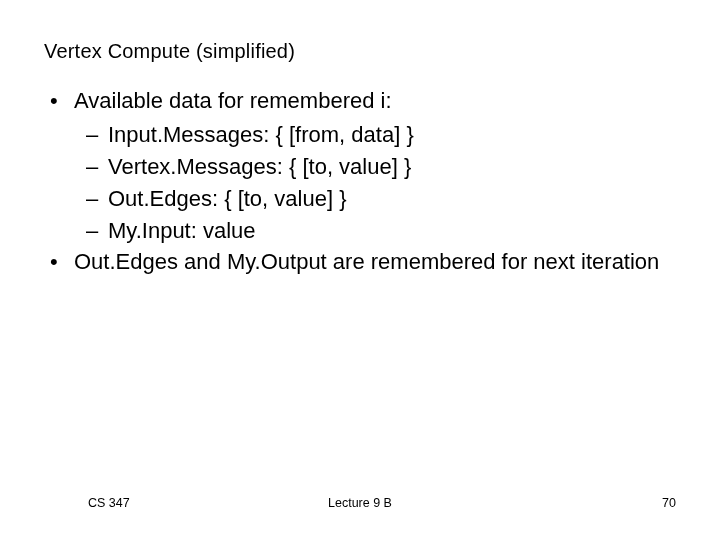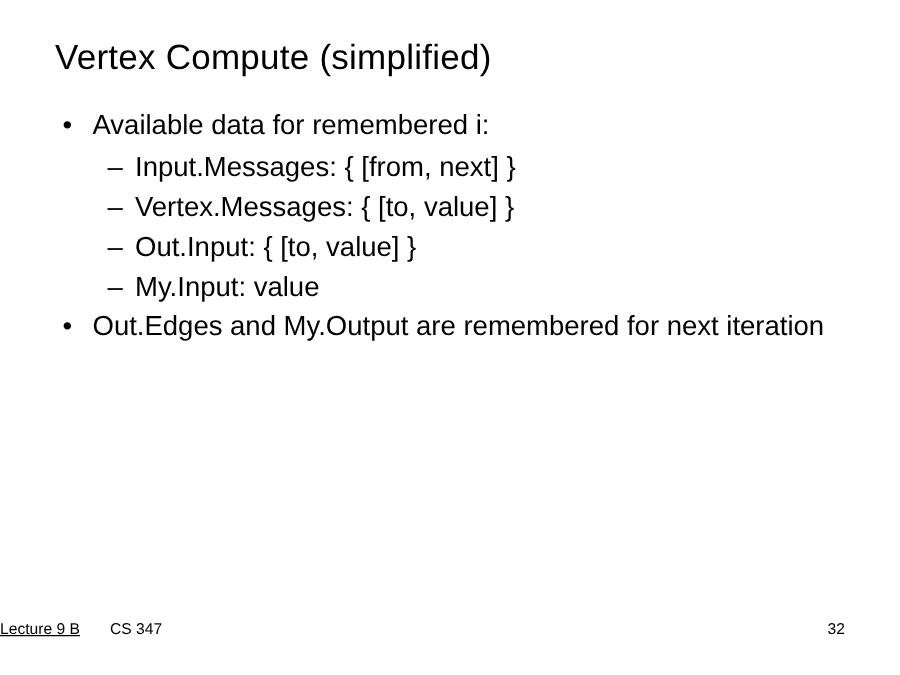--- a/index.html
+++ b/index.html
@@ -14,23 +14,23 @@
     overflow: hidden;
   }
   .slide {
     box-sizing: border-box;
     width: 720px;
     height: 540px;
     padding: 22px 36px 0 44px;
     position: relative;
   }
   .title {
-    font-size: 28px;
+    font-size: 20px;
     font-weight: 400;
-    margin: 8px 0 22px 0;
+    margin: 18px 0 22px 0;
     letter-spacing: 0.2px;
   }
   .content {
     font-size: 22px;
     line-height: 1.45;
   }
   .b1 {
     display: flex;
     margin: 0 0 2px 0;
   }
@@ -64,21 +64,21 @@
     color: #000;
   }
   .footer .left {
     position: absolute;
     left: 88px;
   }
   .footer .center {
     position: absolute;
     left: 0;
     width: 720px;
-    text-decoration: underline;
+    text-align: center;
   }
   .footer .right {
     position: absolute;
     right: 44px;
   }
 </style>
 </head>
 <body>
 
 <div class="slide">
@@ -87,44 +87,44 @@
 
   <div class="content">
 
     <div class="b1">
       <div class="dot">•</div>
       <div class="txt">Available data for remembered i:</div>
     </div>
 
     <div class="b2">
       <div class="dash">–</div>
-      <div class="txt">Input.Messages: { [from, next] }</div>
+      <div class="txt">Input.Messages: { [from, data] }</div>
     </div>
 
     <div class="b2">
       <div class="dash">–</div>
       <div class="txt">Vertex.Messages: { [to, value] }</div>
     </div>
 
     <div class="b2">
       <div class="dash">–</div>
-      <div class="txt">Out.Input: { [to, value] }</div>
+      <div class="txt">Out.Edges: { [to, value] }</div>
     </div>
 
     <div class="b2">
       <div class="dash">–</div>
       <div class="txt">My.Input: value</div>
     </div>
 
     <div class="b1">
       <div class="dot">•</div>
       <div class="txt">Out.Edges and My.Output are remembered for next iteration</div>
     </div>
 
   </div>
 
   <div class="footer">
     <div class="left">CS 347</div>
     <div class="center">Lecture 9 B</div>
-    <div class="right">32</div>
+    <div class="right">70</div>
   </div>
 
 </div>
 
 </body></html>

